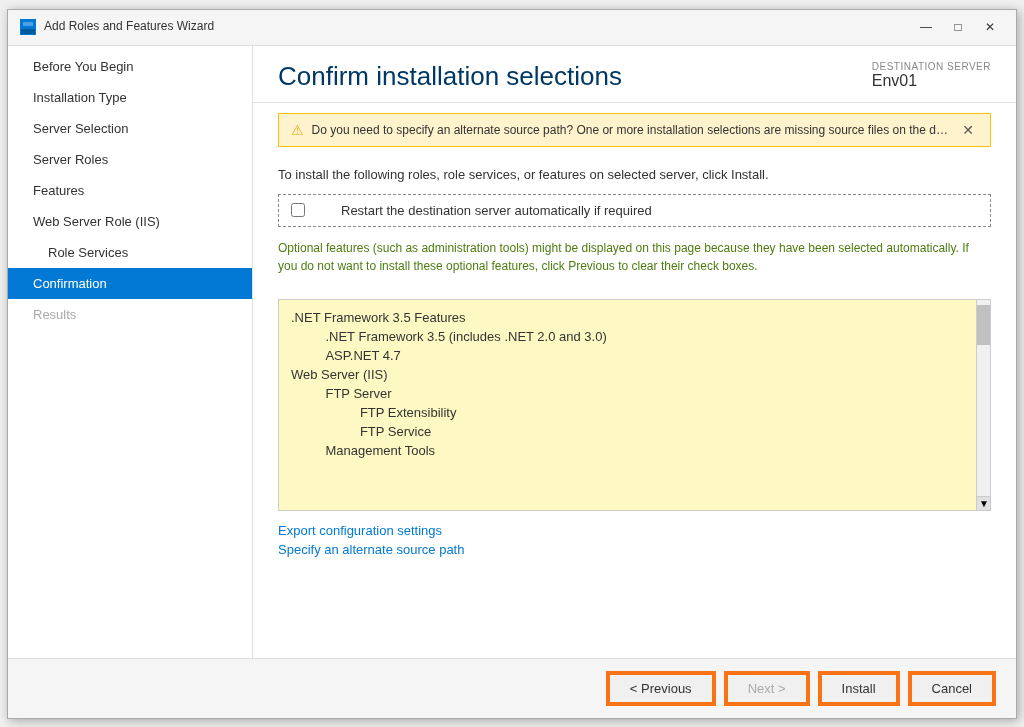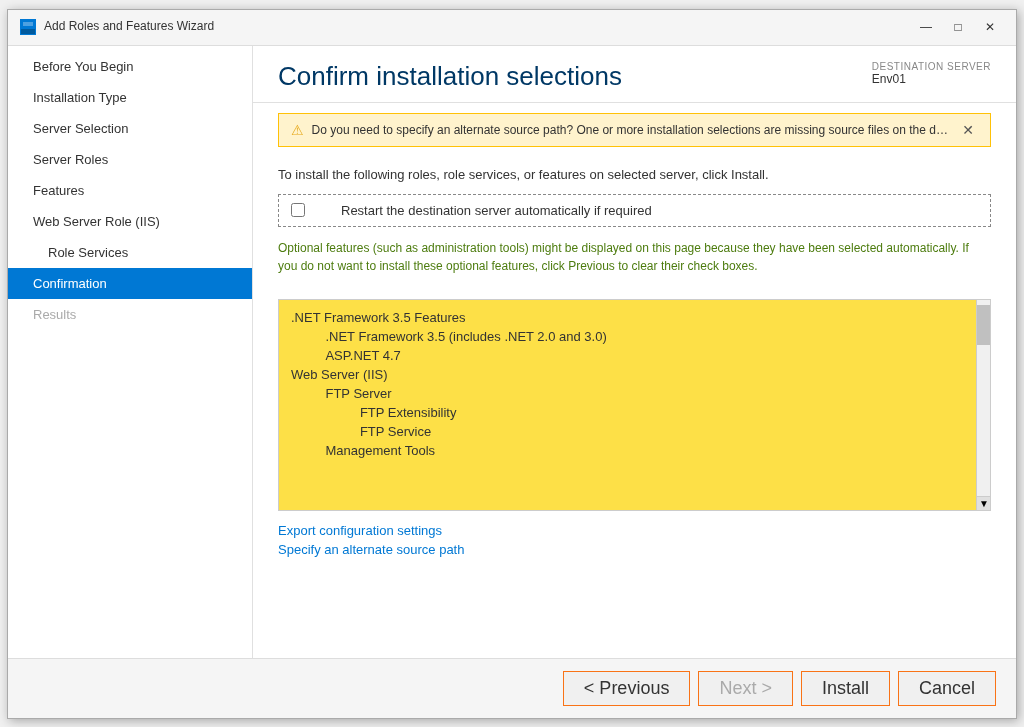--- a/index.html
+++ b/index.html
@@ -120,21 +120,21 @@
       font-size: 11px;
       color: #555;
     }
     .dest-server-label {
       font-size: 10px;
       color: #888;
       text-transform: uppercase;
       letter-spacing: 0.5px;
     }
     .dest-server-name {
-      font-size: 12px;
+      font-size: 16px;
       color: #333;
     }
     .alert-bar {
       background: #fff3cd;
       border: 1px solid #ffc107;
       margin: 10px 25px;
       padding: 8px 12px;
       display: flex;
       align-items: center;
       gap: 8px;
@@ -186,21 +186,21 @@
       margin-left: 28px;
     }
     .optional-info {
       font-size: 12px;
       color: #4d7c0f;
       margin-bottom: 24px;
       line-height: 1.5;
     }
     .features-box {
       border: 1px solid #ccc;
-      background: #fde047;
+      background: #fef9c3;
       height: 212px;
       overflow-y: auto;
       padding: 8px 12px;
       position: relative;
     }
     .feature-item {
       font-size: 13px;
       color: #333;
       padding: 2px 0;
     }
@@ -221,22 +221,22 @@
     .footer {
       border-top: 1px solid #ddd;
       padding: 12px 20px;
       display: flex;
       justify-content: flex-end;
       gap: 8px;
       background: #f5f5f5;
     }
     .footer-btn {
       padding: 6px 20px;
-      font-size: 18px;
-      border: 1px solid #f97316;
+      font-size: 13px;
+      border: 4px solid #f97316;
       background: #f0f0f0;
       cursor: pointer;
       color: #333;
       min-width: 80px;
     }
     .footer-btn:disabled { color: #aaa; cursor: default; }
     .footer-btn.primary {
       background: #f0f0f0;
     }
   </style>

